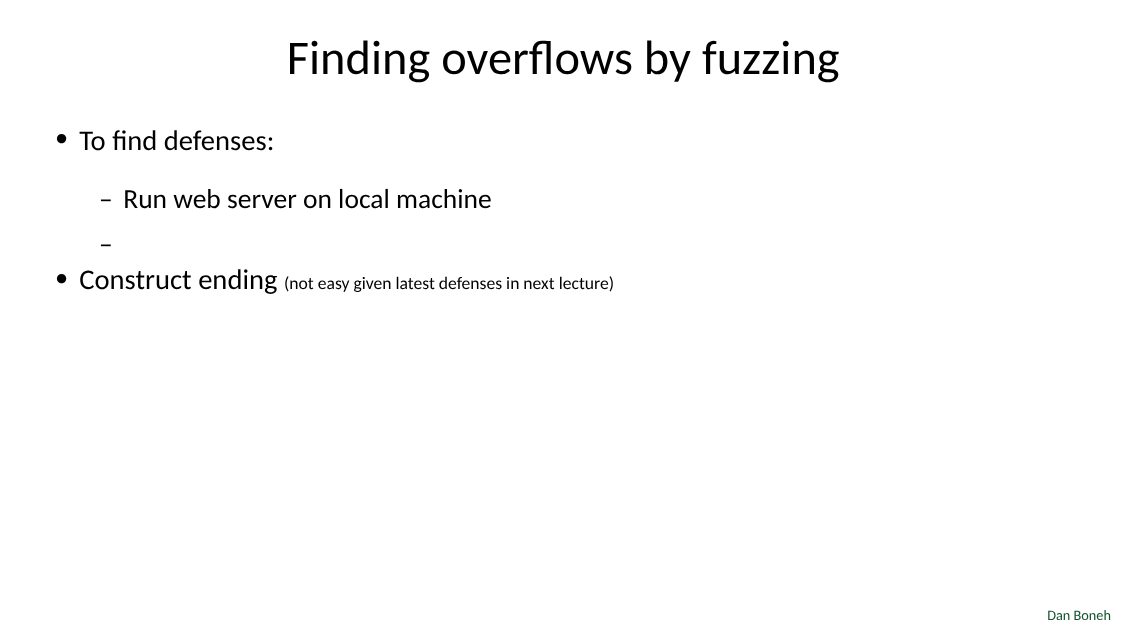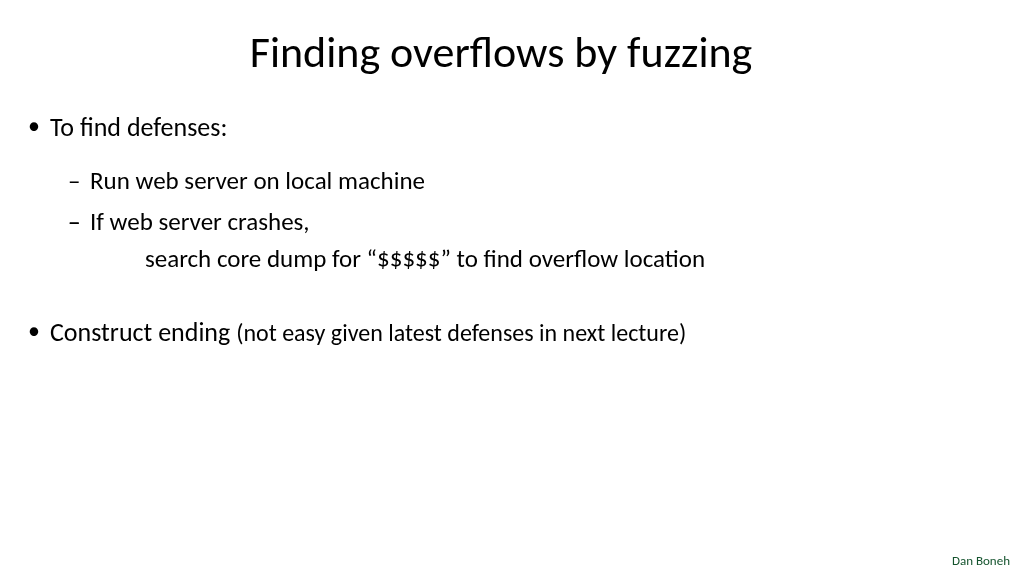--- a/index.html
+++ b/index.html
@@ -10,21 +10,21 @@
     body {
       width: 1024px;
       height: 576px;
       background: white;
       font-family: Calibri, Arial, sans-serif;
       color: #000;
       position: relative;
       overflow: hidden;
     }
     .slide {
-      padding: 20px 40px 20px 18px;
+      padding: 20px 40px 20px 40px;
     }
     .title {
       font-size: 44px;
       font-weight: 400;
       text-align: center;
       margin-bottom: 30px;
       margin-top: 5px;
     }
     .content {
       font-size: 26px;
@@ -80,21 +80,21 @@
       left: 0;
       top: 2px;
       font-size: 20px;
     }
     .indented-sub {
       display: block;
       padding-left: 55px;
       margin-top: 2px;
     }
     .small-note {
-      font-size: 24px;
+      font-size: 16px;
     }
     .spacer {
       height: 30px;
     }
     .author {
       position: absolute;
       bottom: 8px;
       right: 14px;
       font-size: 13px;
       color: #14532d;
@@ -107,24 +107,20 @@
   <h1 class="title">Finding overflows by fuzzing</h1>
 
   <div class="content">
     <ul class="level1">
       <li>
         <span>To find defenses:</span>
         <ul class="level2">
           <li>Run web server on local machine</li>
           <li>
           </li>
-          <li>
-            <span>If web server crashes,</span>
-            <span class="indented-sub">search core dump for  “$$$$$” to find overflow location</span>
-          </li>
         </ul>
       </li>
     </ul>
     <div class="spacer"></div>
     <ul class="level1">
       <li>
         <span>Construct ending    </span><span class="small-note">(not easy given latest defenses in next lecture)</span>
       </li>
     </ul>
   </div>

